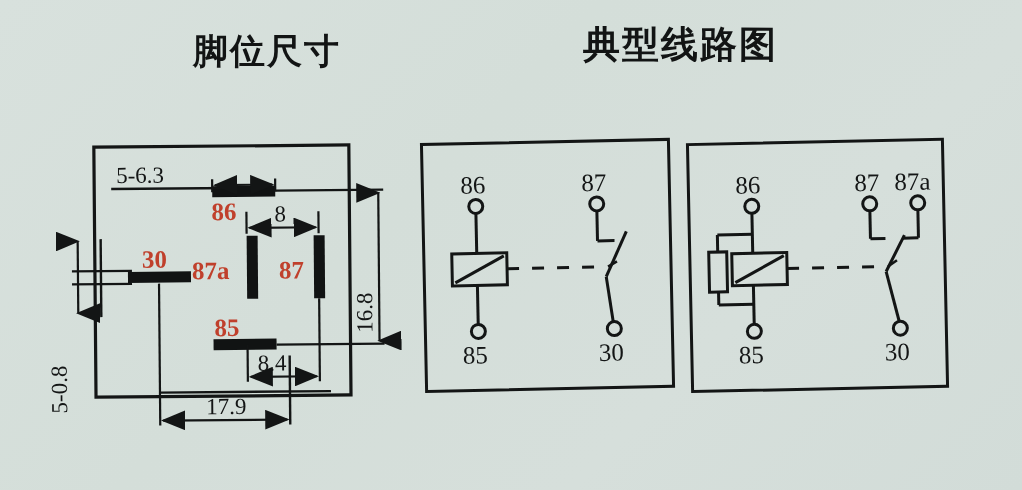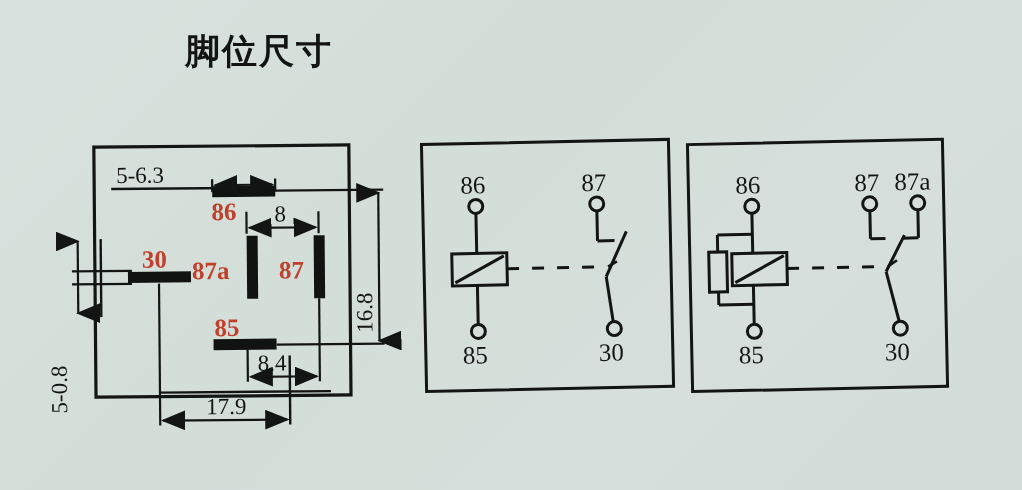--- a/index.html
+++ b/index.html
@@ -21,20 +21,21 @@
     width: 1022px;
     height: 490px;
   }
   .title {
     position: absolute;
     font-family: "DejaVu Sans", sans-serif;
     font-weight: 700;
     color: #121414;
     white-space: nowrap;
     letter-spacing: 2px;
+    margin-left: 8px;
   }
   #title-left {
     left: 185px;
     top: 28px;
     font-size: 35px;
   }
   #title-right {
     left: 575px;
     top: 20px;
     font-size: 37px;
@@ -65,20 +66,21 @@
   .ln { stroke: #131515; fill: none; }
   .pinbar { fill: #111313; }
 </style>
 </head>
 <body>
 
 <div class="stage">
 
   <div class="title" id="title-left">脚位尺寸</div>
 
+  <div class="title" id="title-right">典型线路图</div>
 
   <svg class="layer" id="svg-footprint">
     <g transform="rotate(-0.5 230 280)">
 
       <rect x="95" y="146" rect-name="body" width="255" height="250" class="ln" stroke-width="3.2"></rect>
 
       <rect class="pinbar" x="213" y="186" width="63" height="11"></rect>
       <rect class="pinbar" x="213" y="339" width="63" height="11"></rect>
       <rect class="pinbar" x="128" y="271" width="63" height="11"></rect>
       <rect class="pinbar" x="247" y="236" width="11" height="63"></rect>

